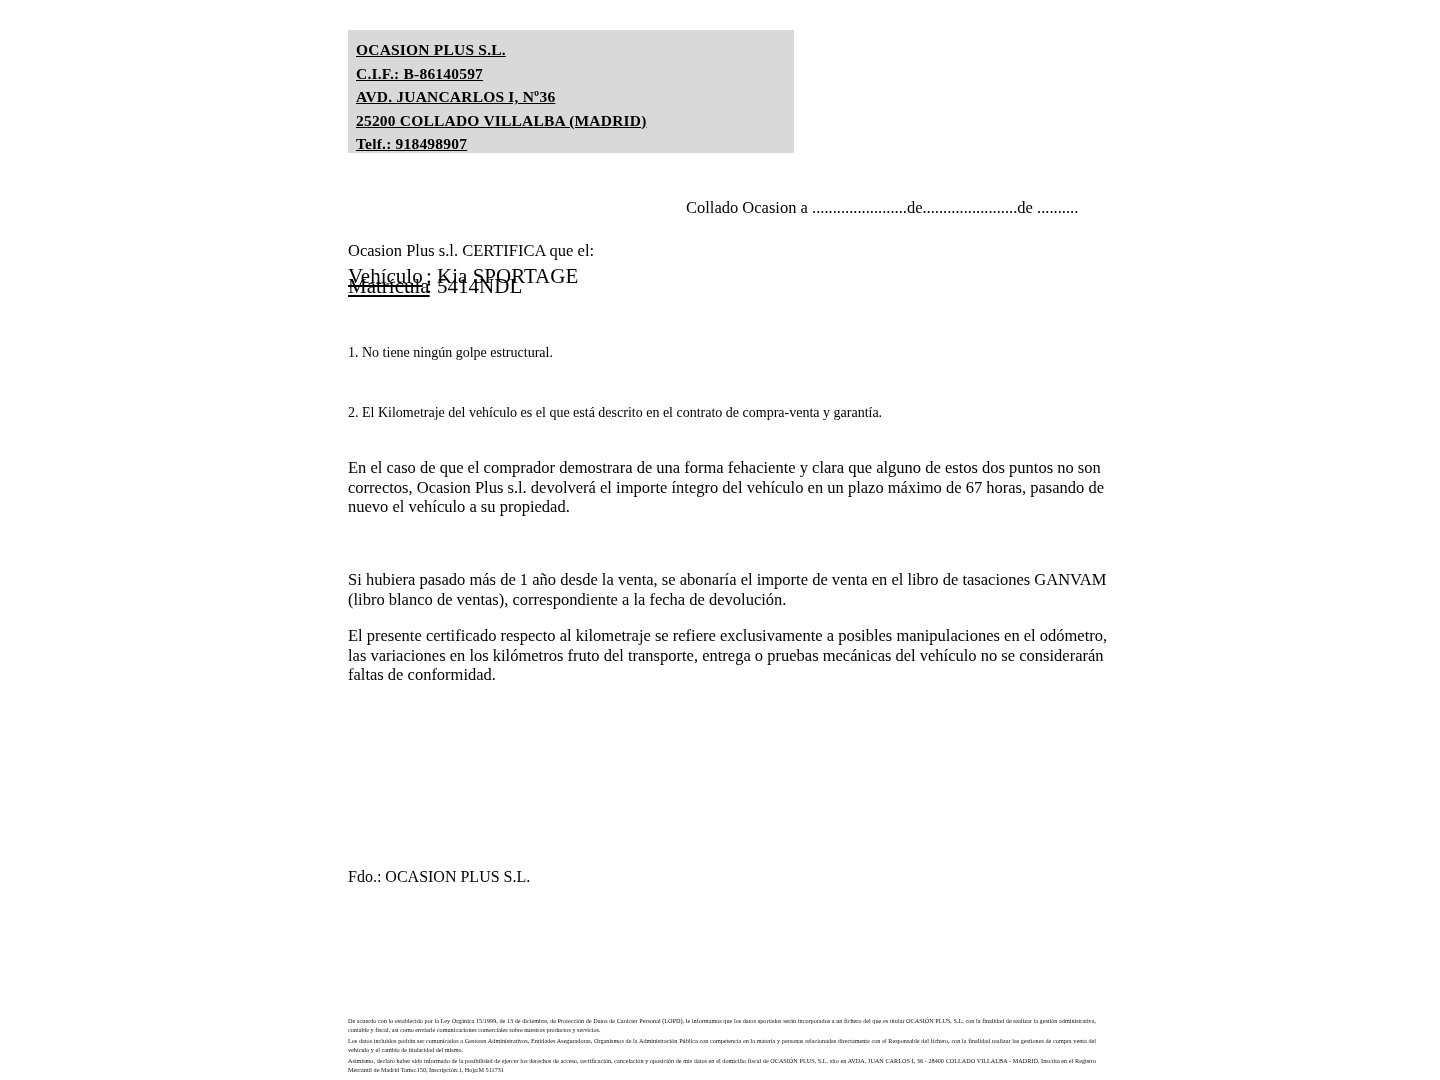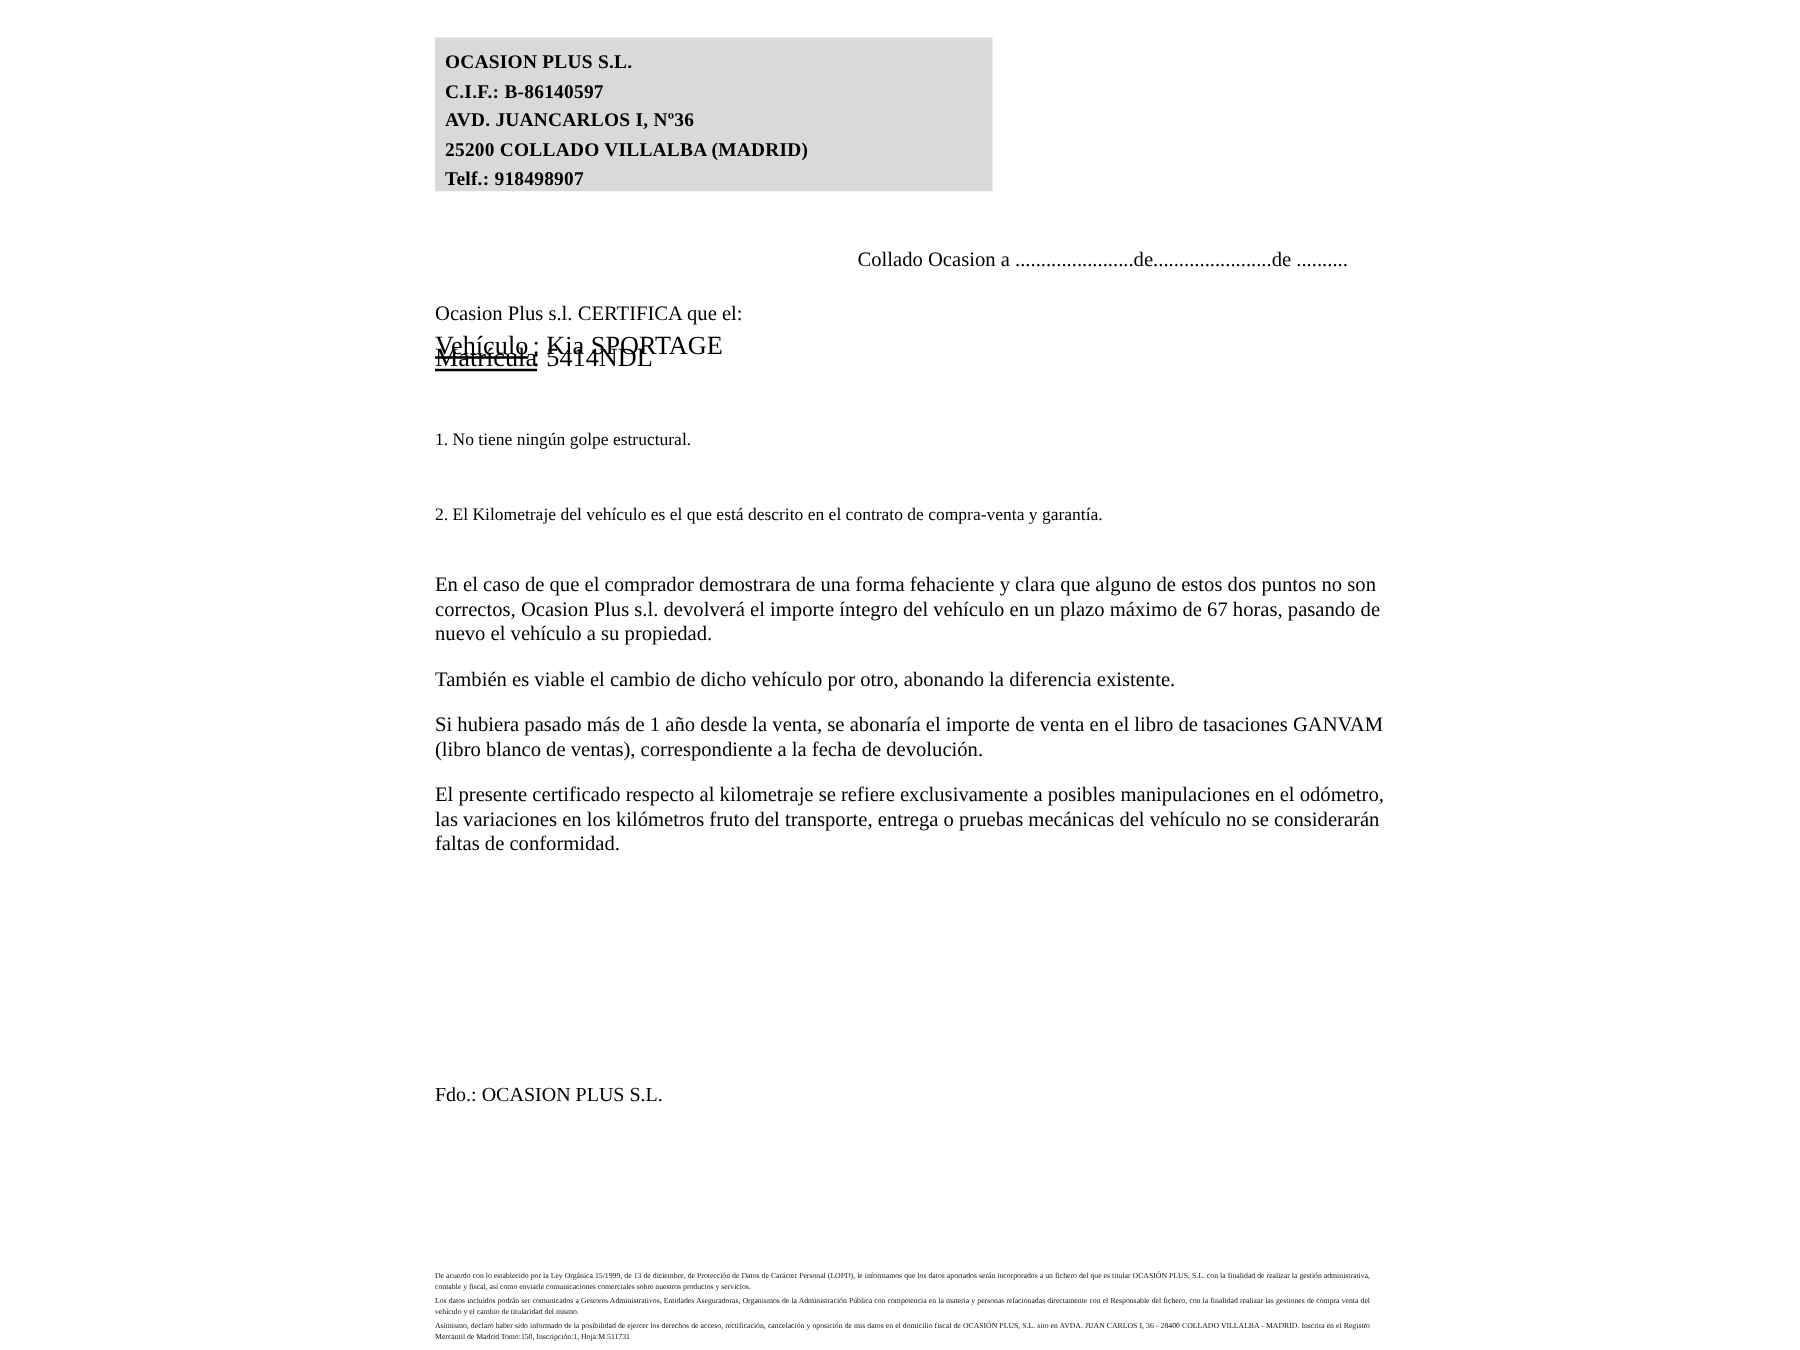--- a/index.html
+++ b/index.html
@@ -31,20 +31,21 @@
     background: #d9d9d9;
     padding: 8px 0 0 8px;
     box-sizing: border-box;
   }
   .header-box .line {
     font-weight: bold;
     font-size: 15.5px;
     line-height: 23.5px;
     letter-spacing: 0.2px;
     white-space: nowrap;
+    text-decoration: underline;
   }
 
   
   .date-line {
     position: absolute;
     left: 686px;
     top: 198px;
     font-size: 16.5px;
     white-space: nowrap;
   }
@@ -147,21 +148,20 @@
   </div>
 
   <div class="field-row matricula">
     <span class="field-label w2">Matrícula</span><span class="field-sep">:</span>&nbsp;<span class="field-value">5414NDL</span>
   </div>
 
   <div class="point p1">1. No tiene ningún golpe estructural.</div>
   <div class="point p2">2. El Kilometraje del vehículo es el que está descrito en el contrato de compra-venta y garantía.</div>
 
   <div class="para pa">En el caso de que el comprador demostrara de una forma fehaciente y clara que alguno de estos dos puntos no son correctos, Ocasion Plus s.l. devolverá el importe íntegro del vehículo en un plazo máximo de 67 horas, pasando de nuevo el vehículo a su propiedad.</div>
-  <div class="para pb">También es viable el cambio de dicho vehículo por otro, abonando la diferencia existente.</div>
   <div class="para pc">Si hubiera pasado más de 1 año desde la venta, se abonaría el importe de venta en el libro de tasaciones GANVAM (libro blanco de ventas), correspondiente a la fecha de devolución.</div>
   <div class="para pd">El presente certificado respecto al kilometraje se refiere exclusivamente a posibles manipulaciones en el odómetro, las variaciones en los kilómetros fruto del transporte, entrega o pruebas mecánicas del vehículo no se considerarán faltas de conformidad.</div>
 
   <div class="signature">Fdo.: OCASION PLUS S.L.</div>
 
   <div class="legal">
     <p>De acuerdo con lo establecido por la Ley Orgánica 15/1999, de 13 de diciembre, de Protección de Datos de Carácter Personal (LOPD), le informamos que los datos aportados serán incorporados a un fichero del que es titular OCASIÓN PLUS, S.L. con la finalidad de realizar la gestión administrativa, contable y fiscal, así como enviarle comunicaciones comerciales sobre nuestros productos y servicios.</p>
     <p>Los datos incluidos podrán ser comunicados a Gestores Administrativos, Entidades Aseguradoras, Organismos de la Administración Pública con competencia en la materia y personas relacionadas directamente con el Responsable del fichero, con la finalidad realizar las gestiones de compra venta del vehículo y el cambio de titularidad del mismo.</p>
     <p>Asimismo, declaro haber sido informado de la posibilidad de ejercer los derechos de acceso, rectificación, cancelación y oposición de mis datos en el domicilio fiscal de OCASIÓN PLUS, S.L. sito en AVDA. JUAN CARLOS I, 36 - 28400 COLLADO VILLALBA - MADRID. Inscrita en el Registro Mercantil de Madrid Tomo:150, Inscripción:1, Hoja:M 511731</p>
   </div>

